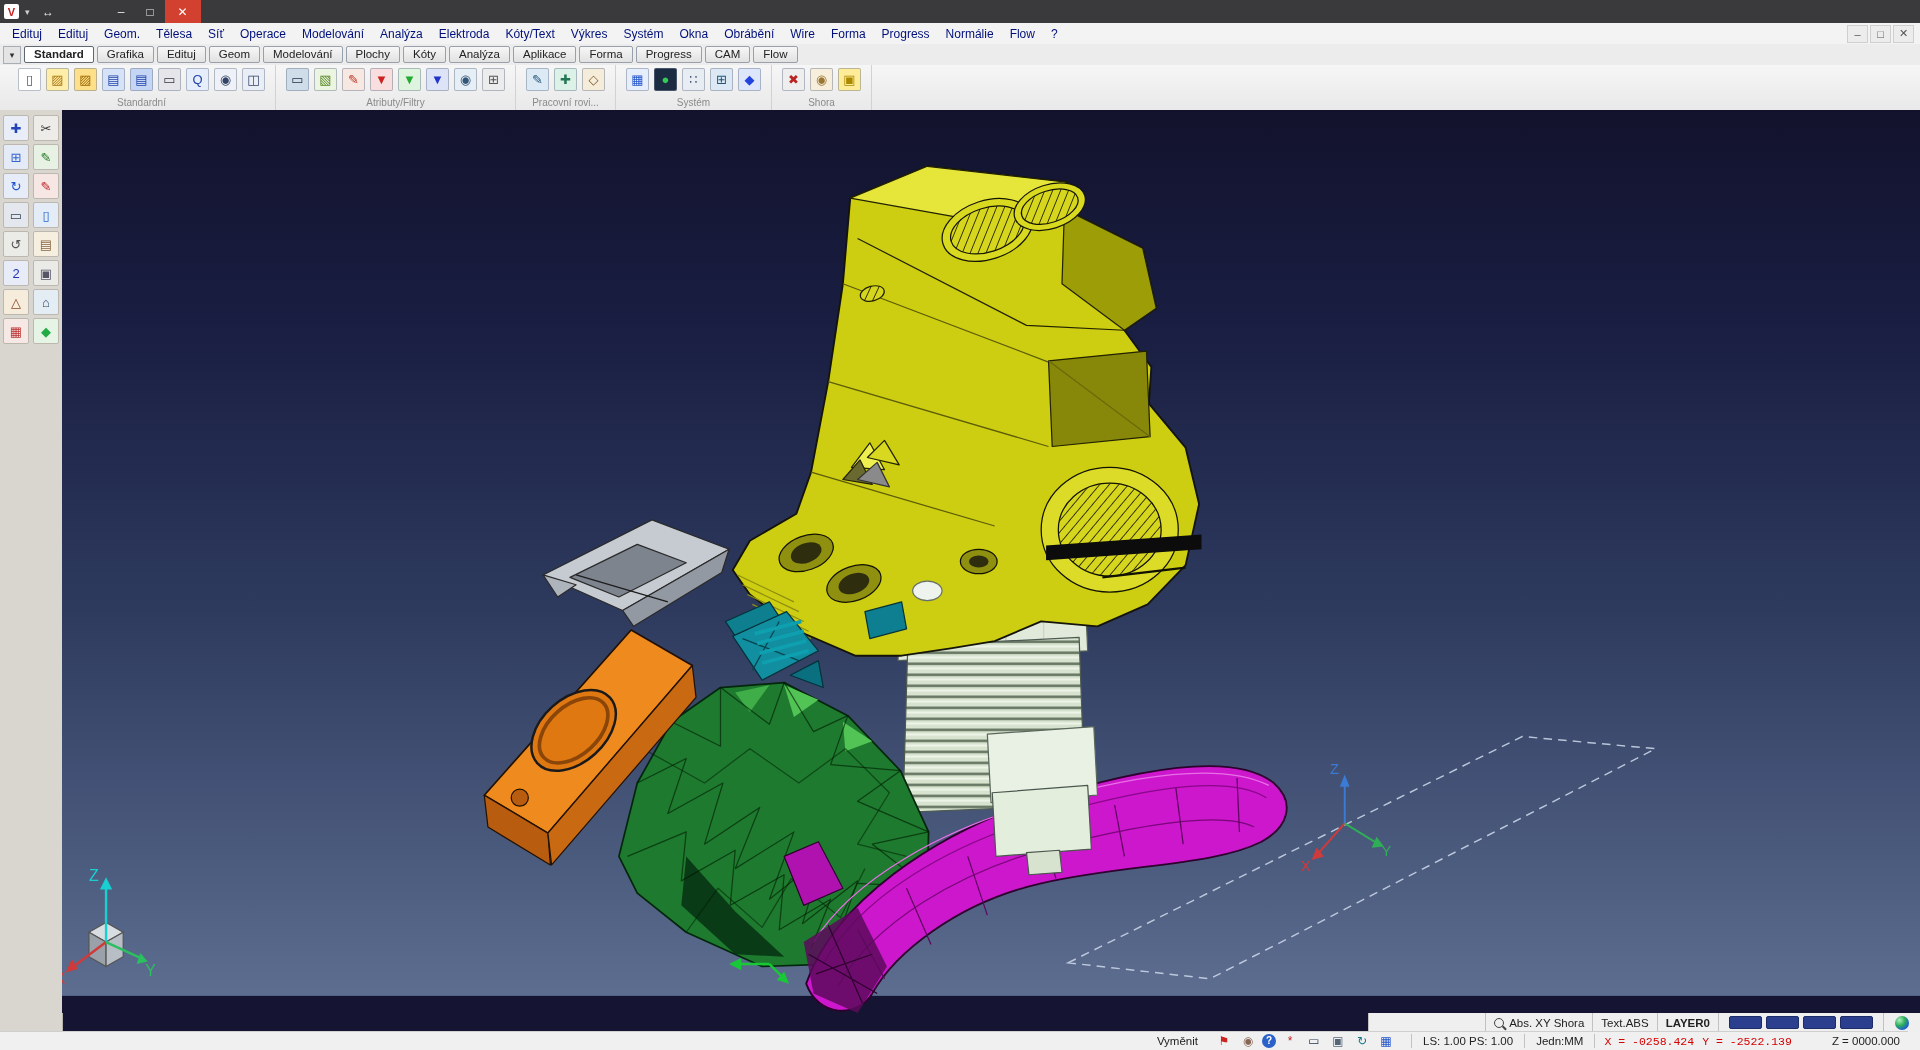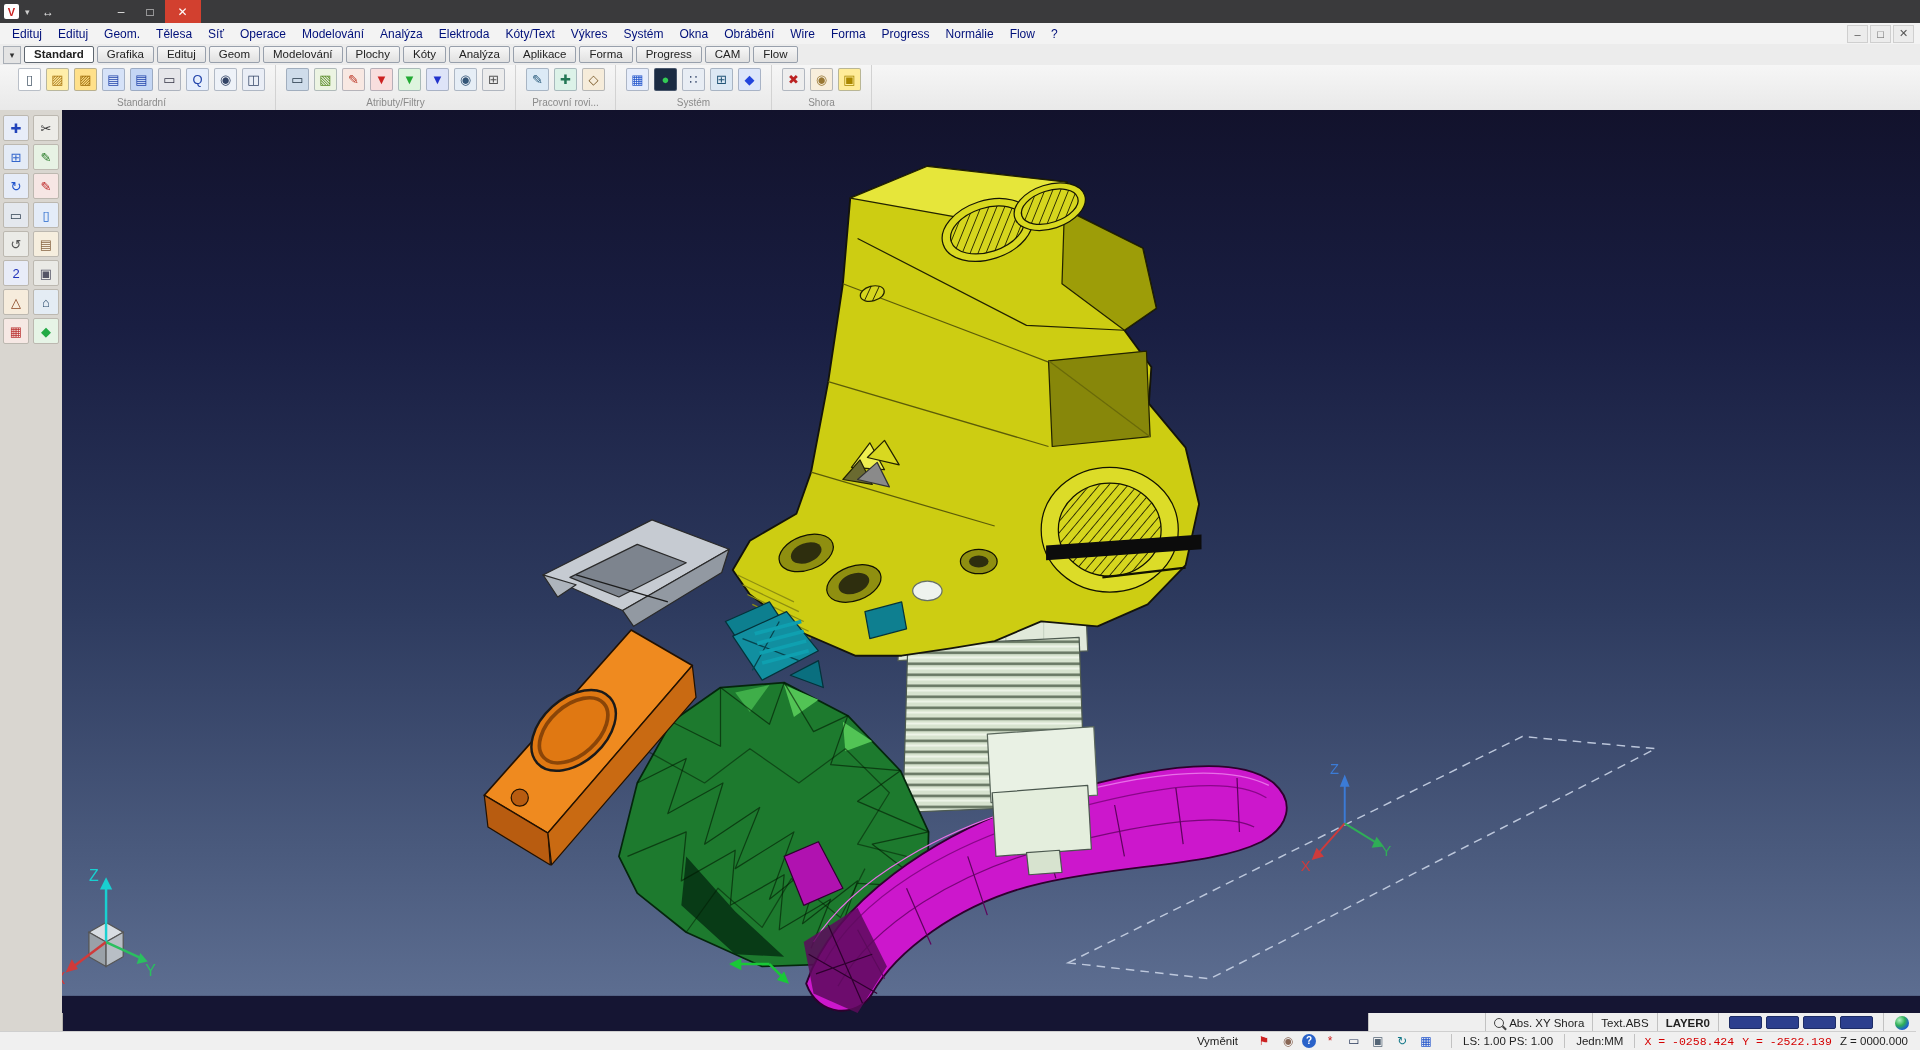--- a/index.html
+++ b/index.html
@@ -48,29 +48,29 @@
   .sb1-sidebar{width:62px;background:#d9d6d0;border-right:1px solid #b5b2ac;}
   .sb1-dark{flex:1;background:#151533;}
   .seg{display:flex;align-items:center;padding:0 8px;border-left:1px solid #c2c2c2;background:#efefef;font-size:11.5px;color:#222;white-space:nowrap;}
   .seg.spacer{width:100px;}
   .seg.bold{font-weight:700;text-align:center;}
   .magnifier{width:8px;height:8px;border:1.6px solid #444;border-radius:50%;position:relative;display:inline-block;margin-right:5px;}
   .magnifier::after{content:"";position:absolute;width:5px;height:1.6px;background:#444;transform:rotate(45deg);right:-4px;bottom:-2px;}
   .swatch{display:inline-block;width:31px;height:11px;border-radius:2px;margin:0 2px;border:1px solid #1d2c66;}
   .sphere{width:14px;height:14px;border-radius:50%;background:radial-gradient(circle at 32% 30%,#aef0c0,#2fae57 40%,#1d5fd0 72%,#0a2f80);margin:0 3px;}
 
-  #statusrow2{position:absolute;left:0;right:4px;bottom:0;height:18px;background:#f0f0f0;border-top:1px solid #cfcfcf;display:flex;align-items:center;font-size:11.5px;color:#222;}
+  #statusrow2{position:absolute;left:0;right:12px;bottom:0;height:18px;background:#f0f0f0;border-top:1px solid #cfcfcf;display:flex;align-items:center;font-size:11.5px;color:#222;}
   .prompt{flex:1;height:100%;}
   .st-label{padding:0 6px;white-space:nowrap;}
   .st-icons{display:flex;align-items:center;margin:0 8px;}
   .st-icon{width:20px;height:15px;display:inline-flex;align-items:center;justify-content:center;font-size:12px;margin:0 2px;line-height:1;}
   .st-icon[data-name="help-icon"]{width:14px;height:14px;border-radius:50%;font-size:10px;font-weight:bold;}
   .vsep{width:1px;height:14px;background:#c2c2c2;margin:0 5px;}
   .coord-red{color:#d40000;padding:0 4px;white-space:nowrap;font-family:Liberation Mono, monospace;}
-  .coord-dark{color:#222;padding:0 8px 0 4px;white-space:nowrap;}
+  .coord-dark{color:#222;padding:0 8px 0 4px;white-space:nowrap;margin-left:32px;}
 </style>
 </head>
 <body>
 
 <div id="app" data-name="application-window">
 
   <div id="titlebar" data-name="title-bar">
     <span class="appicon" data-name="app-icon">V</span>
     <span class="qcaret" data-name="quick-access-caret-icon">▾</span>
     <span class="wbtn resize" data-name="resize-window-button">↔</span>

